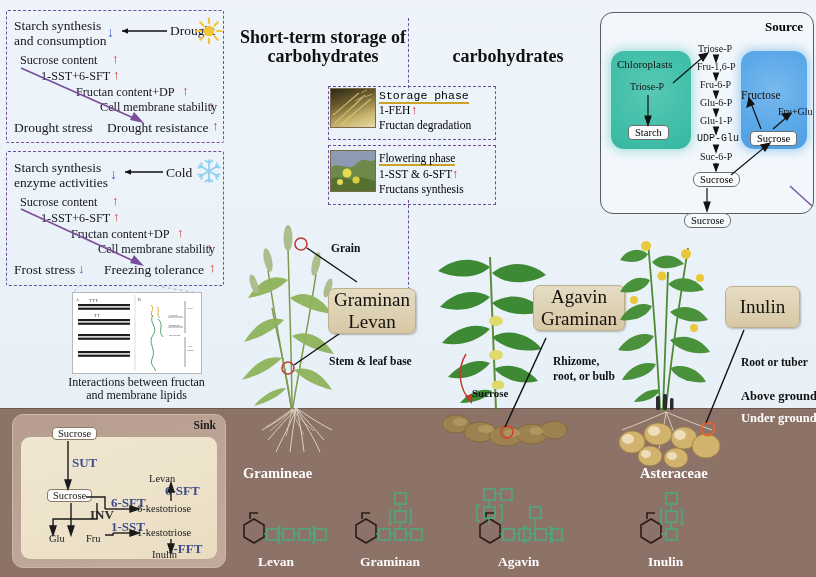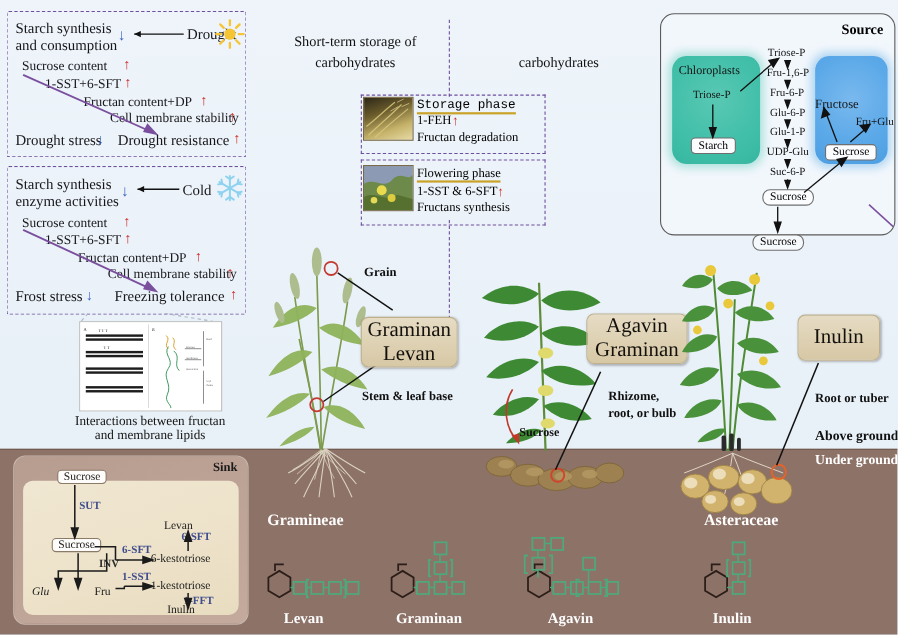--- a/index.html
+++ b/index.html
@@ -23,21 +23,21 @@
   .dashbox{position:absolute;border:1.6px dashed #6e4f9e;border-radius:2px;}
   .txt{position:absolute;white-space:nowrap;color:#17171b;}
   .up{color:#cf2b28;font-weight:bold;}
   .dn{color:#3b63c4;font-weight:bold;}
 
   
   .stress-line{font-size:13.5px;}
   .stress-small{font-size:12.2px;}
 
   
-  .hdr{position:absolute;text-align:center;font-weight:normal;font-size:13px;
+  .hdr{position:absolute;text-align:center;font-weight:bold;font-size:18px;
        line-height:19px;color:#111;}
 
   
   .phasebox{position:absolute;border:1.6px dashed #6e4f9e;}
   .phase-title{font-size:11.5px;border-bottom:2px solid #c9a227;display:inline-block;}
   .phase-txt{position:absolute;font-size:11.5px;white-space:nowrap;}
   .photo{position:absolute;border:1px solid #7a6a4a;}
   .photo.wheat{background:
      linear-gradient(115deg,#2e2a1b 0%,#5c5129 25%,#b9a martial 0%),
      linear-gradient(160deg,#3b3720 0%,#7d6f37 40%,#cdbb6a 75%,#e6d79a 100%);}
@@ -61,21 +61,21 @@
   
   .sink-panel{position:absolute;left:12px;top:414px;width:212px;height:152px;
               border:1.6px solid #c9b8ae;border-radius:11px;
               background:linear-gradient(160deg,#b79c90 0%,#c4aa9d 100%);}
   .sink-inner{position:absolute;left:8px;top:22px;width:196px;height:122px;border-radius:9px;
               background:linear-gradient(160deg,#f0e7d2 0%,#ede2c9 60%,#e8dcc0 100%);}
   .sink-title{position:absolute;right:9px;top:4px;font-weight:bold;font-size:11.5px;color:#1b1b1b;}
   .vacule-lbl{position:absolute;font-size:15px;color:#2a2a2a;}
   .spill{position:absolute;background:#fdfcfa;border:1px solid #8a7a68;border-radius:4px;
          padding:0px 5px;font-size:10.5px;white-space:nowrap;color:#1a1a1a;}
-  .enz{position:absolute;font-size:10px;color:#3f4d8c;white-space:nowrap;font-weight:bold;}
+  .enz{position:absolute;font-size:13px;color:#3f4d8c;white-space:nowrap;font-weight:bold;}
   .sinktext{position:absolute;font-size:10.5px;white-space:nowrap;color:#1a1a1a;}
 
   
   .fbox{position:absolute;border-radius:7px;text-align:center;
         background:linear-gradient(180deg,#e6dcc4 0%,#d7c8a5 100%);
         border:1px solid #bfb08d;
         box-shadow:1px 1px 2px rgba(0,0,0,.25);
         font-size:19px;line-height:22px;color:#14110c;
         display:flex;align-items:center;justify-content:center;font-weight:normal;}
 
@@ -325,21 +325,21 @@
     <div class="slab" style="left:160px;top:43px;font-size:11px;"></div>
     <div class="slab" style="left:140px;top:76px;font-size:11.5px;">Fructose</div>
     <div class="slab" style="left:177px;top:93px;font-size:10px;">Fru+Glu</div>
     <div class="pill" style="left:149px;top:118px;">Sucrose</div>
 
     <div class="slab" style="left:97px;top:30px;">Triose-P</div>
     <div class="slab" style="left:96px;top:48px;">Fru-1,6-P</div>
     <div class="slab" style="left:99px;top:66px;">Fru-6-P</div>
     <div class="slab" style="left:99px;top:84px;">Glu-6-P</div>
     <div class="slab" style="left:99px;top:102px;">Glu-1-P</div>
-    <div class="slab" style="left:96px;top:120px;">UDP-Glu</div>
+    <div class="slab" style="left:96px;top:120px;font-family:Liberation Mono, monospace;">UDP-Glu</div>
     <div class="slab" style="left:99px;top:138px;">Suc-6-P</div>
     <div class="pill round" style="left:92px;top:159px;">Sucrose</div>
 
     <svg width="212" height="200" style="pointer-events:none;">
 
       <g stroke="#111" stroke-width="1.2" fill="#111">
         <line x1="47" y1="82" x2="47" y2="106"></line>
           <polygon points="47,112 44,103 50,103"></polygon>
 
         <line x1="72" y1="70" x2="102" y2="44"></line>
@@ -588,21 +588,21 @@
 
   <div class="sink-panel">
     <div class="sink-inner"></div>
     <div class="sink-title">Sink</div>
     <div class="vacule-lbl" style="left:142px;top:35px;"></div>
 
     <div class="spill" style="left:39px;top:12px;">Sucrose</div>
     <div class="enz" style="left:59px;top:40px;">SUT</div>
     <div class="spill" style="left:34px;top:74px;">Sucrose</div>
     <div class="enz" style="left:77px;top:92px;color:#2e2e2e;">INV</div>
-    <div class="sinktext" style="left:16px;top:118px;font-style:italic;">Glu</div>
+    <div class="sinktext" style="left:36px;top:118px;">Glu</div>
     <div class="sinktext" style="left:73px;top:118px;">Fru</div>
 
     <div class="enz" style="left:98px;top:80px;">6-SFT</div>
     <div class="sinktext" style="left:124px;top:88px;">6-kestotriose</div>
     <div class="enz" style="left:98px;top:104px;">1-SST</div>
     <div class="sinktext" style="left:124px;top:112px;">1-kestotriose</div>
     <div class="enz" style="left:152px;top:68px;">6-SFT</div>
     <div class="sinktext" style="left:136px;top:58px;">Levan</div>
     <div class="enz" style="left:154px;top:126px;">1-FFT</div>
     <div class="sinktext" style="left:139px;top:134px;">Inulin</div>

